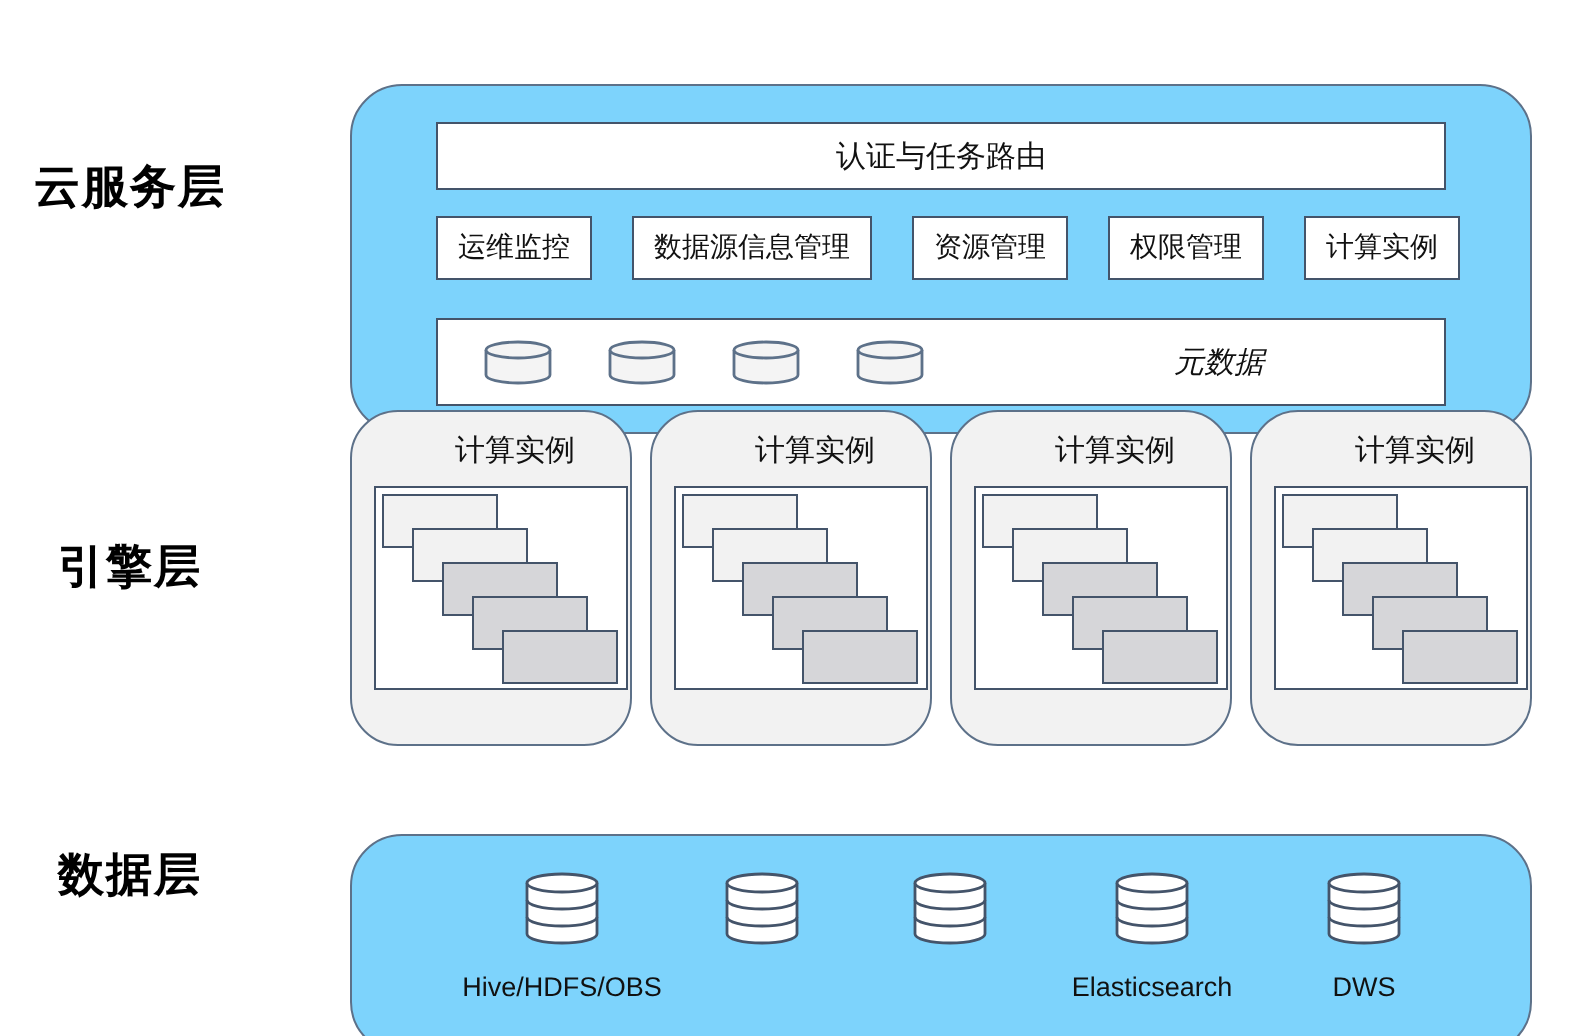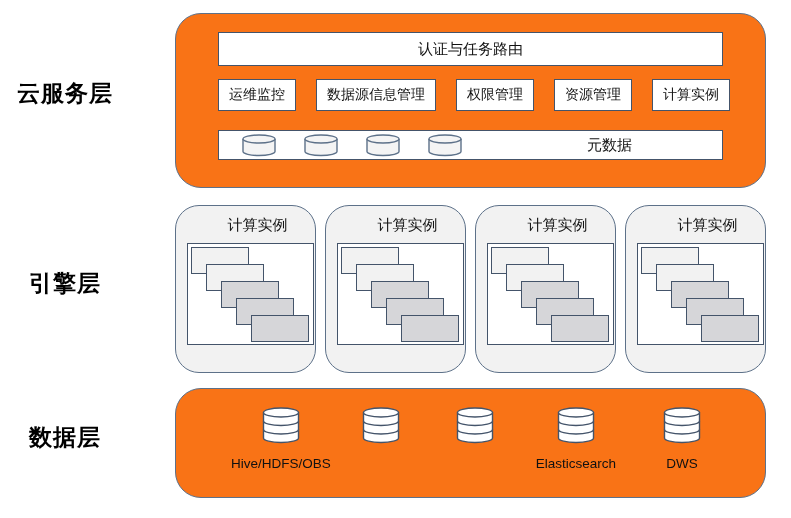--- a/index.html
+++ b/index.html
@@ -7,22 +7,22 @@
   .canvas{position:relative;width:791px;height:518px;background:#fff;overflow:hidden;}
 
   
   .layer-label{
     position:absolute;left:0;width:130px;text-align:center;
     font-size:23px;font-weight:bold;color:#000;letter-spacing:1px;
   }
 
   
   .panel{
-    position:absolute;background:#f97316;
-    border:1.5px solid #5d7189;border-radius:26px;box-sizing:border-box;
+    position:absolute;background:#7dd3fc;
+    border:1.5px solid #5d7189;border-radius:26px;box-sizing:border-box;margin-top:29px;
   }
   .panel-cloud{left:175px;top:13px;width:591px;height:175px;}
   .panel-data{left:175px;top:388px;width:591px;height:110px;}
 
   
   .auth-bar{
     position:absolute;left:42px;top:18px;width:505px;height:34px;
     background:#fff;border:1.5px solid #44546a;box-sizing:border-box;
     display:flex;align-items:center;justify-content:center;
     font-size:15px;color:#111;
@@ -31,23 +31,23 @@
     position:absolute;left:42px;top:65px;width:505px;height:32px;
     display:flex;gap:20px;
   }
   .module-box{
     flex:1 1 auto;background:#fff;border:1.5px solid #44546a;box-sizing:border-box;
     display:flex;align-items:center;justify-content:center;
     font-size:14px;color:#111;white-space:nowrap;padding:0 10px;
   }
   .module-box.wide{flex-grow:1.5;}
   .meta-box{
-    position:absolute;left:42px;top:116px;width:505px;height:30px;
+    position:absolute;left:42px;top:116px;width:505px;height:44px;
     background:#fff;border:1.5px solid #44546a;box-sizing:border-box;
-    display:flex;align-items:center;padding-left:22px;gap:26px;
+    display:flex;align-items:center;padding-left:22px;gap:26px;font-style:italic;
   }
   .meta-box .cyl{flex:0 0 auto;display:block;}
   .meta-label{margin-left:auto;margin-right:90px;font-size:15px;color:#111;}
 
   
   .engine-row{
     position:absolute;left:175px;top:205px;width:591px;height:168px;
     display:flex;justify-content:space-between;
   }
   .instance-card{
@@ -84,22 +84,22 @@
 
   <div class="layer-label" style="top:78px">云服务层</div>
   <div class="layer-label" style="top:268px">引擎层</div>
   <div class="layer-label" style="top:422px">数据层</div>
 
   <div class="panel panel-cloud">
     <div class="auth-bar">认证与任务路由</div>
     <div class="module-row">
       <div class="module-box">运维监控</div>
       <div class="module-box wide">数据源信息管理</div>
+      <div class="module-box">资源管理</div>
       <div class="module-box">权限管理</div>
-      <div class="module-box">资源管理</div>
       <div class="module-box">计算实例</div>
     </div>
     <div class="meta-box">
       <svg class="cyl" width="36" height="23" viewBox="0 0 36 23">
         <path d="M2 5 v12.5 a16 4 0 0 0 32 0 V5" fill="#f4f4f4" stroke="#5d7189" stroke-width="1.4"></path>
         <ellipse cx="18" cy="5" rx="16" ry="4" fill="#f4f4f4" stroke="#5d7189" stroke-width="1.4"></ellipse>
       </svg>
       <svg class="cyl" width="36" height="23" viewBox="0 0 36 23">
         <path d="M2 5 v12.5 a16 4 0 0 0 32 0 V5" fill="#f4f4f4" stroke="#5d7189" stroke-width="1.4"></path>
         <ellipse cx="18" cy="5" rx="16" ry="4" fill="#f4f4f4" stroke="#5d7189" stroke-width="1.4"></ellipse>

